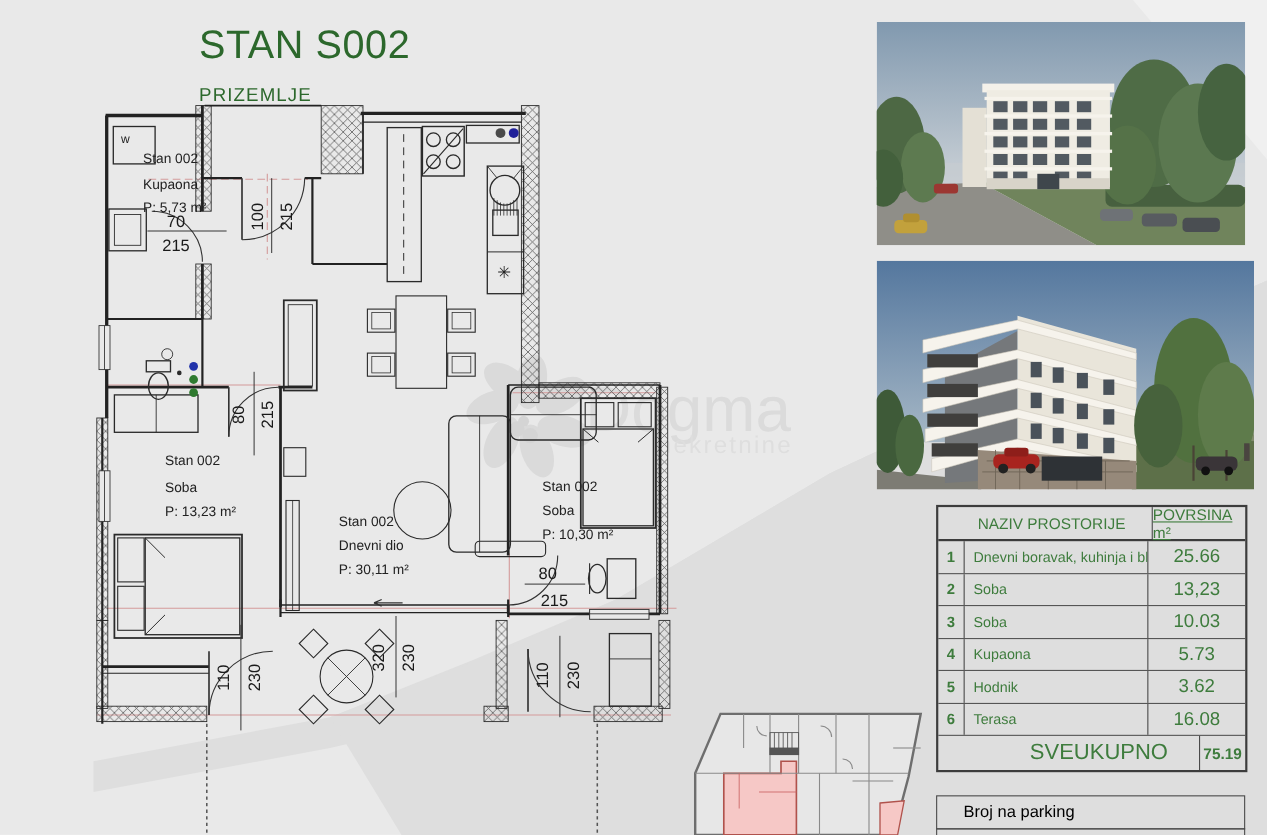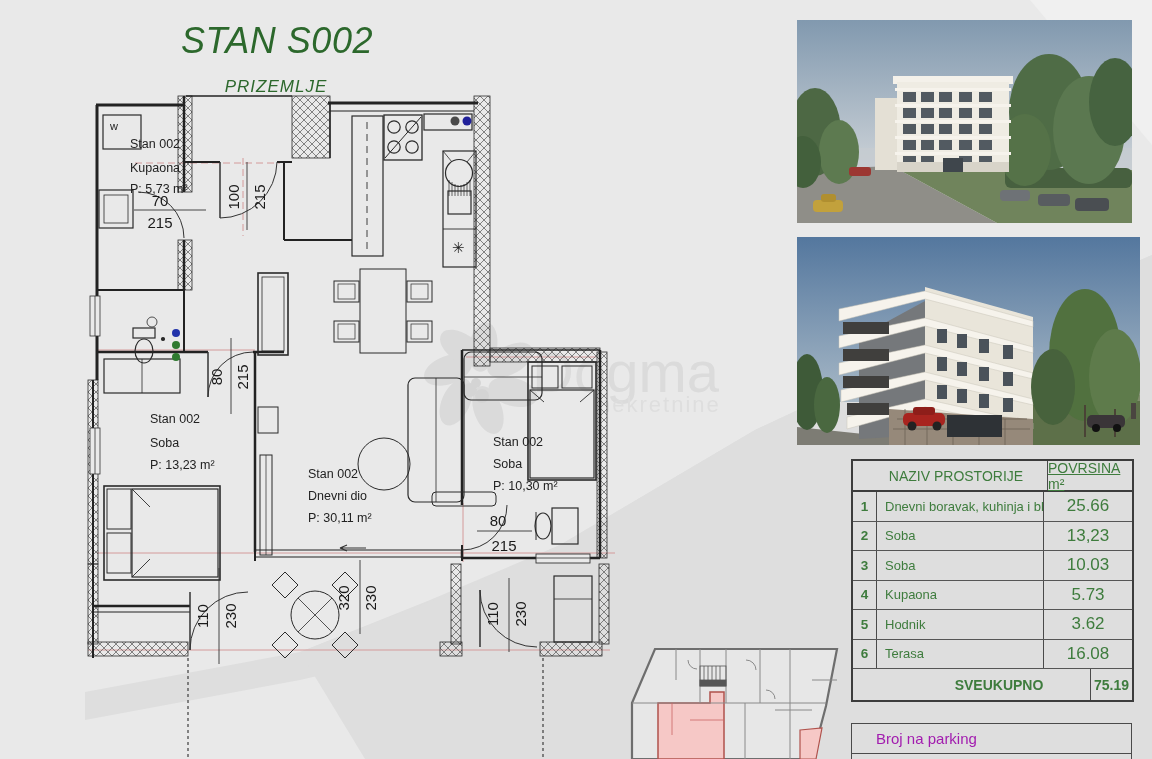--- a/index.html
+++ b/index.html
@@ -1,45 +1,45 @@
 <!DOCTYPE html>
 <html><head>
 <meta charset="utf-8">
 <style>
   html,body{margin:0;padding:0;}
   .page{position:relative;width:1152px;height:759px;background:#e9e9e9;overflow:hidden;
         font-family:"Liberation Sans",sans-serif;}
   .bg-svg,.plan-svg{position:absolute;left:0;top:0;}
-  .title-block{position:absolute;left:181px;top:20px;width:190px;text-align:center;z-index:4;font-style:italic;}
+  .title-block{position:absolute;left:181px;top:20px;width:190px;text-align:left;z-index:4;}
   .title-main{font-size:36px;color:#2c682c;letter-spacing:.5px;font-weight:400;margin:0;white-space:nowrap;}
   .title-sub{font-size:17px;color:#2c682c;letter-spacing:1px;margin-top:15px;}
   .render{position:absolute;z-index:3;}
   .r1{left:797px;top:20px;width:335px;height:203px;}
   .r2{left:797px;top:237px;width:343px;height:208px;}
   .area-table{position:absolute;left:851px;top:459px;width:279px;z-index:4;
               border:2px solid #3c3c3c;color:#3e7c3d;}
   .at-header{display:flex;height:29px;border-bottom:2px solid #3c3c3c;}
   .at-header .hname{width:182px;display:flex;align-items:center;justify-content:center;
                     font-size:14px;border-right:1px solid #4a4a4a;padding-left:12px;}
   .at-header .harea{flex:1;display:flex;align-items:center;justify-content:center;font-size:14px;text-decoration:underline;}
   .at-row{display:flex;height:28.5px;border-bottom:1px solid #555;}
   .at-row:last-of-type{border-bottom:2px solid #3c3c3c;}
   .at-num{width:23px;display:flex;align-items:center;justify-content:center;
           font-size:13.5px;font-weight:bold;border-right:1px solid #4a4a4a;}
   .at-name{width:158px;display:flex;align-items:center;padding-left:8px;font-size:13px;
            border-right:1px solid #4a4a4a;white-space:nowrap;overflow:hidden;}
   .at-area{flex:1;display:flex;align-items:center;justify-content:center;font-size:17px;}
   .at-total{display:flex;height:31px;}
   .at-total .tlabel{width:182px;display:flex;align-items:center;justify-content:center;
-                    padding-left:55px;font-size:14px;font-weight:bold;border-right:1px solid #4a4a4a;}
+                    padding-left:55px;font-size:20px;font-weight:normal;border-right:1px solid #4a4a4a;}
   .at-total .tvalue{flex:1;display:flex;align-items:center;justify-content:center;
                     font-size:14px;font-weight:bold;}
   .parking-box{position:absolute;left:851px;top:723px;width:279px;height:29px;z-index:4;
                border:1.5px solid #4a4a4a;display:flex;align-items:center;}
-  .parking-box span{margin-left:24px;font-size:15px;color:#a21caf;}
+  .parking-box span{margin-left:24px;font-size:15px;color:#000000;}
   .parking-box2{position:absolute;left:851px;top:752.5px;width:279px;height:40px;z-index:4;
                 border:1.5px solid #4a4a4a;}
   .watermark{position:absolute;left:0;top:0;z-index:1;}
 </style>
 </head>
 <body>
 
 <div class="page">
 
   <svg class="bg-svg" width="1152" height="759">

